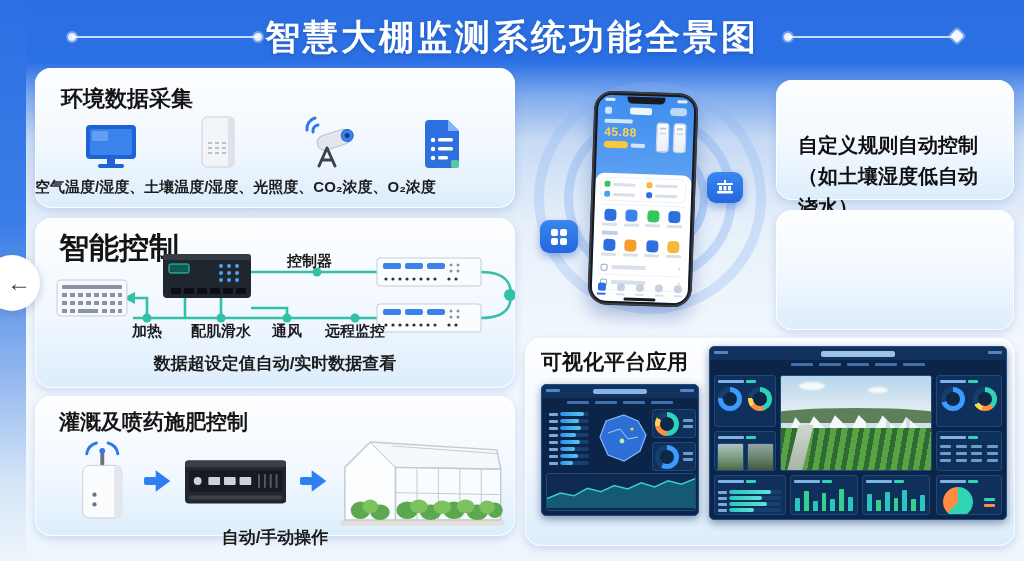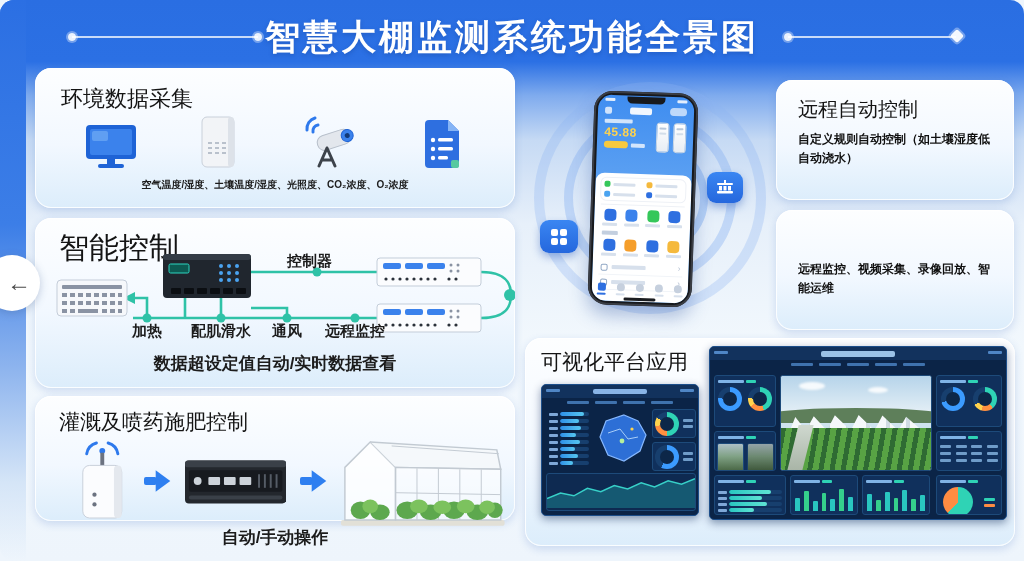--- a/index.html
+++ b/index.html
@@ -5,21 +5,20 @@
   * { margin:0; padding:0; box-sizing:border-box; }
   html,body { width:1024px; height:561px; overflow:hidden; }
   body {
     font-family:"Liberation Sans","DejaVu Sans",sans-serif;
     background:#eef5fc;
   }
   #stage {
     position:relative; width:1024px; height:561px;
     background:linear-gradient(180deg,#2a6ee2 0%,#2b70e4 11%,#7fabee 17%,#c6daf4 25%,#e7f0fa 40%,#f2f8fd 62%,#eef5fc 100%);
     overflow:hidden;
-    border-radius:14px;
   }
   .left-strip{
     position:absolute; left:0; top:0; width:26px; height:100%;
     background:linear-gradient(180deg,#2b6fe3 0%,#3c7ee7 40%,#8fb5ee 66%,#d5e5f7 86%,rgba(245,250,254,0) 100%);
   }
   
   .page-title{
     position:absolute; top:14px; left:0; width:100%; text-align:center;
     font-size:35px; font-weight:800; color:#ffffff; letter-spacing:3px;
     text-shadow:0 2px 4px rgba(20,60,140,.35);
@@ -31,48 +30,48 @@
     background:rgba(255,255,255,.9); box-shadow:0 0 0 2px rgba(255,255,255,.35); }
   .deco .d1{ left:-4px; } .deco .d2{ right:-4px; }
   .deco .star{ position:absolute; right:-6px; top:-5px; width:10px; height:10px;
     background:rgba(255,255,255,.95); transform:rotate(45deg); border-radius:2px; }
   
   .card{
     position:absolute; border-radius:16px;
     background:linear-gradient(180deg,#fdfeff 0%,#f2f8ff 55%,#dcedfb 100%);
     box-shadow:0 3px 8px rgba(50,100,190,.20), inset 0 0 0 1px rgba(255,255,255,.85);
   }
-  .card h2{ position:absolute; font-weight:400; color:#141414; }
+  .card h2{ position:absolute; font-weight:700; color:#141414; }
   .cap{ position:absolute; font-weight:700; color:#1c1c1c; }
   
   #card-env{ left:35px; top:68px; width:480px; height:140px; }
   #card-control{ left:35px; top:218px; width:480px; height:170px; }
-  #card-irrigation{ left:35px; top:396px; width:480px; height:125px; }
+  #card-irrigation{ left:35px; top:396px; width:480px; height:140px; }
   #card-remote{ left:776px; top:80px; width:238px; height:120px; }
   #card-video{ left:776px; top:210px; width:238px; height:120px; }
   #card-viz{ left:525px; top:338px; width:490px; height:208px;padding-left:17px; }
   
   #card-env h2{ left:26px; top:16px; font-size:22px; }
   .env-icons{ position:absolute; left:0; top:46px; width:100%; display:flex; justify-content:center; gap:58px; align-items:flex-end; }
-  #card-env .cap{ left:0; top:110px; width:100%; text-align:center; font-size:10px; white-space:nowrap; font-weight:700;}
+  #card-env .cap{ left:0; top:110px; width:100%; text-align:left; font-size:15px; white-space:nowrap; font-weight:700;}
   
   #card-control h2{ left:24px; top:10px; font-size:30px; }
   #ctl-svg{ position:absolute; left:0; top:34px; }
   .ctl-label{ position:absolute; font-size:15px; font-weight:700; color:#1c1c1c; }
   #lab-controller{ left:252px; top:34px; }
   #lab-d0{ left:97px; top:104px; } #lab-d1{ left:156px; top:104px; }
   #lab-d2{ left:237px; top:104px; } #lab-d3{ left:290px; top:104px; }
   #card-control .cap{ left:30px; top:134px; width:420px; text-align:center; font-size:17px; }
   
   #card-irrigation h2{ left:24px; top:12px; font-size:21px; }
   .irr-row{ position:absolute; left:40px; top:40px; width:430px; height:90px; display:flex; align-items:center; gap:14px; }
   #card-irrigation .cap{ left:0; top:130px; width:100%; text-align:center; font-size:17px; }
   
   #card-remote h2,#card-video h2{ left:22px; top:16px; font-size:20px; }
-  .body-txt{ position:absolute; left:22px; top:50px; width:196px; font-size:12px; line-height:1.55; color:#101010; font-weight:600; }
+  .body-txt{ position:absolute; left:22px; top:50px; width:196px; font-size:20px; line-height:1.55; color:#101010; font-weight:600; }
   
   #card-viz h2{ left:16px; top:10px; font-size:21px; }
   #card-viz .cap{ left:0; top:184px; width:100%; text-align:center; font-size:17px; }
   
   .dash{ position:absolute; background:#0b2447; border-radius:5px; border:1px solid #1c4e8a;
          box-shadow:0 3px 9px rgba(0,30,80,.45); overflow:hidden; }
   #dash-left{ left:16px; top:46px; width:158px; height:132px; }
   #dash-right{ left:184px; top:8px; width:298px; height:174px; }
   .dash-head{ position:relative; height:13px; background:rgba(40,90,160,.25); display:flex; align-items:center; justify-content:center; gap:3px; }
   .dash-head .hb{ width:54px; height:5px; border-radius:2px; background:#9ecbff; opacity:.85; }
@@ -585,26 +584,24 @@
             <ellipse cx="104" cy="75" rx="9" ry="7"></ellipse>
             <ellipse cx="128" cy="74" rx="9" ry="7"></ellipse>
             <ellipse cx="150" cy="75" rx="8" ry="7"></ellipse>
           </g>
       </svg>
     </div>
     <div class="cap">自动/手动操作</div>
   </div>
 
   <div class="card" id="card-remote">
-    <h2>远程自动控制</h2>
     <div class="body-txt">自定义规则自动控制（如土壤湿度低自动浇水）</div>
   </div>
 
   <div class="card" id="card-video">
-    <div class="body-txt">远程监控、视频采集、录像回放、智能运维</div>
   </div>
 
   <div class="card" id="card-viz">
     <h2>可视化平台应用</h2>
 
     <div class="dash" id="dash-left">
       <div class="dash-head">
           <span class="hd l"></span>
           <span class="hb"></span>
           <span class="hd r"></span>

